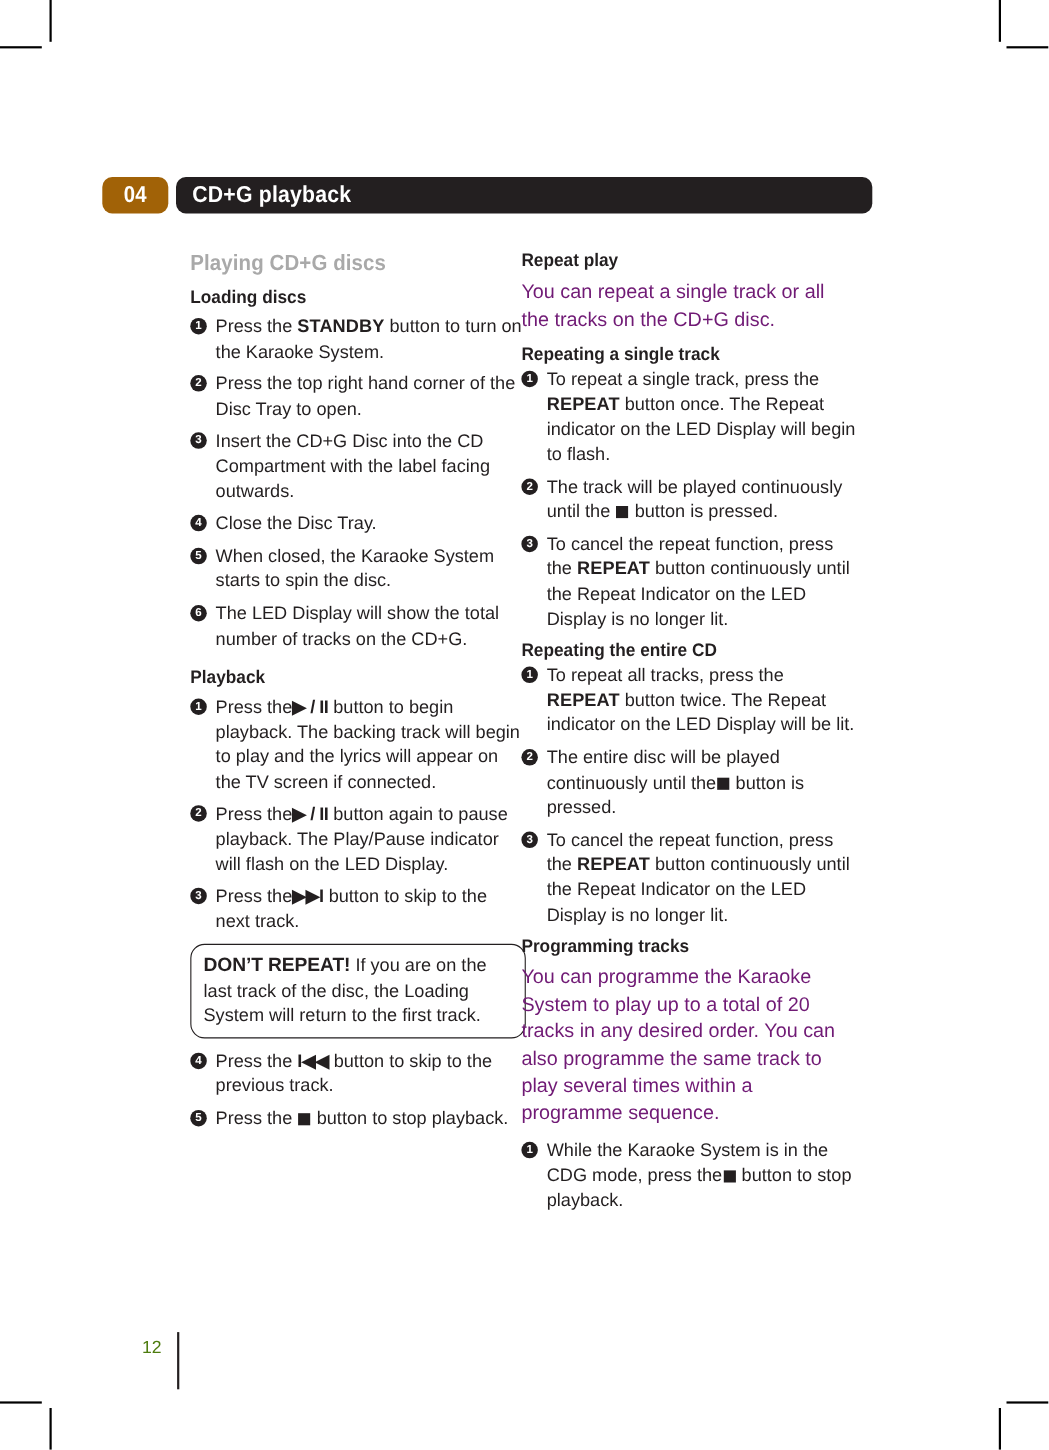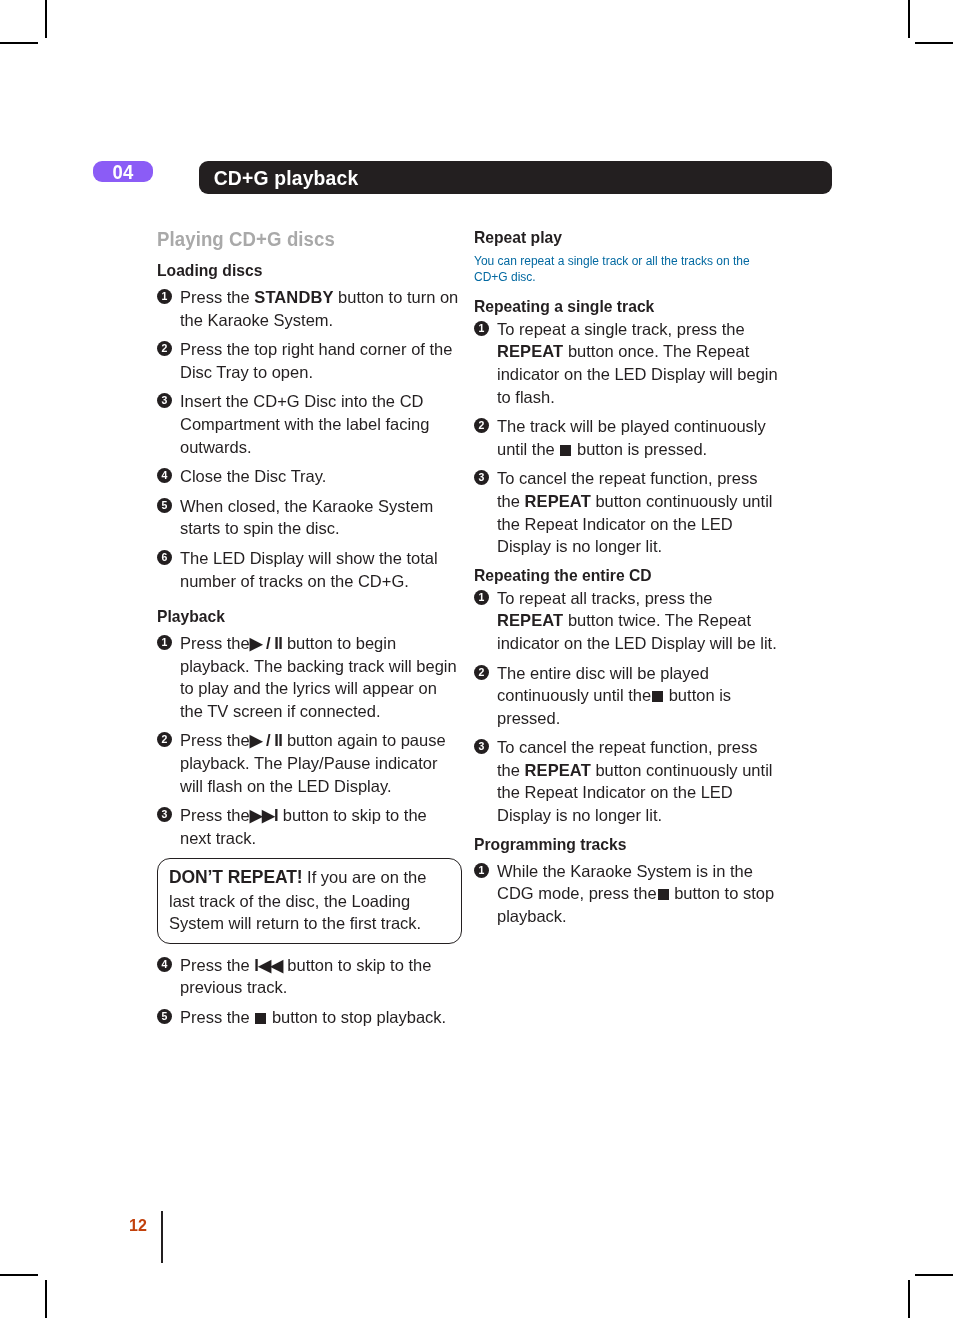--- a/index.html
+++ b/index.html
@@ -36,61 +36,60 @@
   
   .header {
     position: absolute;
     left: 93px;
     top: 161px;
     display: flex;
     align-items: stretch;
     gap: 7px;
   }
   .chapter-badge {
-    background: #8b5cf6;
+    background: #a16207;
     border-radius: 9px;
     width: 60px;
-    height: 21px;
+    height: 33px;
     display: flex;
     align-items: center;
     justify-content: center;
   }
   .chapter-badge span {
     color: #ffffff;
     font-size: 21px;
     font-weight: bold;
     letter-spacing: 0.3px;
     transform: scaleX(0.88);
   }
   .header-bar {
     background: #231f20;
     border-radius: 9px;
     width: 633px;
     height: 33px;
     display: flex;
     align-items: center;
-    margin-left: 39px;
   }
   .header-bar span {
     color: #ffffff;
     font-size: 21px;
     font-weight: bold;
     padding-left: 16px;
     letter-spacing: 0.2px;
     transform: scaleX(0.92);
     transform-origin: left center;
   }
 
   
   .col {
     position: absolute;
     top: 228px;
     width: 305px;
   }
-  .col-left  { left: 157px; }
+  .col-left  { left: 173px; }
   .col-right { left: 474px; }
 
   .section-title {
     color: #a9a9a9;
     font-size: 20px;
     font-weight: bold;
     letter-spacing: 0.1px;
     transform: scaleX(0.93);
     transform-origin: left center;
     margin: 0 0 11px 0;
@@ -103,24 +102,24 @@
     color: #231f20;
     margin: 0 0 6px 0;
     line-height: 1.15;
     transform: scaleX(0.95);
     transform-origin: left center;
   }
   h3.sub.tight { margin-bottom: 2px; }
   h3.sub.spaced { margin-top: 15px; }
 
   p.body {
-    font-size: 12px;
+    font-size: 18px;
     line-height: 1.37;
     margin: 0 17px 11px 0;
-    color: #0369a1;
+    color: #701a75;
   }
 
   
   ol.steps {
     list-style: none;
     margin: 0;
     padding: 0;
   }
   ol.steps li {
     position: relative;
@@ -178,22 +177,22 @@
     font-size: 17.5px;
     letter-spacing: -0.1px;
   }
 
   
   .page-num {
     position: absolute;
     left: 129px;
     top: 1217px;
     font-size: 16px;
-    font-weight: bold;
-    color: #c2410c;
+    font-weight: normal;
+    color: #4d7c0f;
   }
   .footer-rule {
     position: absolute;
     left: 161px;
     top: 1211px;
     width: 2px;
     height: 52px;
     background: #231f20;
   }
 </style>
@@ -262,19 +261,20 @@
     </ol>
 
   <h3 class="sub tight" style="margin-top:8px">Repeating the entire CD</h3>
   <ol class="steps">
       <li><span class="num">1</span>To repeat all tracks, press the <b class="kbd">REPEAT</b>  button twice. The Repeat indicator on the LED Display will be lit.</li>
       <li><span class="num">2</span>The entire disc will be played continuously until the<span class="glyph-stop"></span> button is pressed.</li>
       <li><span class="num">3</span>To cancel the repeat function, press the <b class="kbd">REPEAT</b>  button continuously until the Repeat Indicator on the LED Display is no longer lit.</li>
     </ol>
 
   <h3 class="sub" style="margin-top:8px">Programming tracks</h3>
+  <p class="body">You can programme the Karaoke System to play up to a total of 20 tracks in any desired order. You can also programme the same track to play several times within a programme sequence.</p>
   <ol class="steps">
       <li><span class="num">1</span>While the Karaoke System is in the CDG mode, press the<span class="glyph-stop"></span> button to stop playback.</li>
     </ol>
 </div>
 
 <div class="page-num">12</div>
 <div class="footer-rule"></div>
 
 </body></html>

